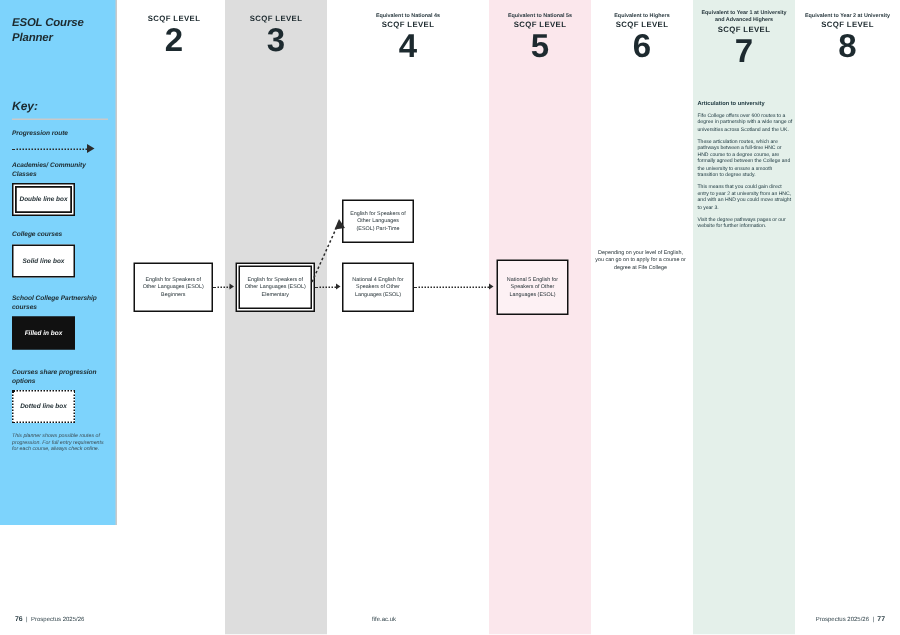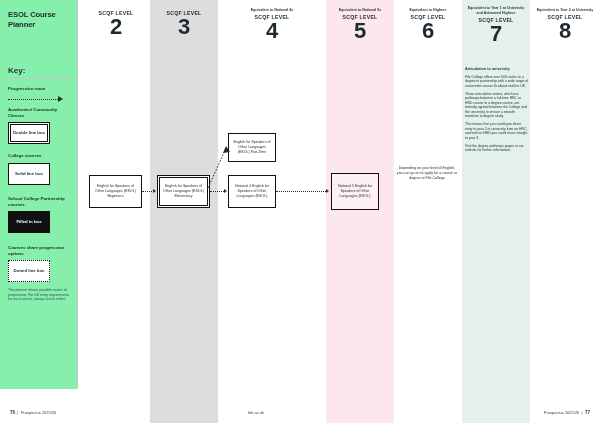--- a/index.html
+++ b/index.html
@@ -12,22 +12,22 @@
 
   
   .bands{position:absolute;inset:0;display:flex;}
   .band{height:423px;}
   .col-bg-white{background:#ffffff;}
   .col-bg-grey{background:#dddddd;}
   .col-bg-pink{background:#fbe7ec;}
   .col-bg-mint{background:#e4f0ea;}
 
   
-  .sidebar{position:absolute;left:0;top:0;width:78px;height:389px;background:#86efac;
-           border-right:0.6px solid #c9c9c9;box-sizing:border-box;}
+  .sidebar{position:absolute;left:0;top:0;width:78px;height:350px;background:#7dd3fc;
+           border-right:0.6px solid #c9c9c9;box-sizing:border-box;font-style:italic;}
   .side-title{position:absolute;left:8px;top:10px;width:64px;font-size:7.6px;
               font-weight:bold;line-height:9.5px;letter-spacing:-0.1px;}
   .key-head{position:absolute;left:8px;top:66px;font-size:8px;font-weight:bold;}
   .key-rule{position:absolute;left:8px;top:79px;width:64px;height:0.6px;background:#c9c9c9;}
 
   .key-block{position:absolute;left:8px;width:66px;}
   .key-label{font-size:4.4px;font-weight:bold;line-height:5.6px;letter-spacing:-0.03px;}
   .key-arrow{margin-top:4px;height:7px;position:relative;}
   .key-arrow .dash{position:absolute;left:0;top:3px;width:52px;border-top:1px dotted #2b2b2b;}
   .key-arrow .head{position:absolute;left:50px;top:0px;width:0;height:0;

